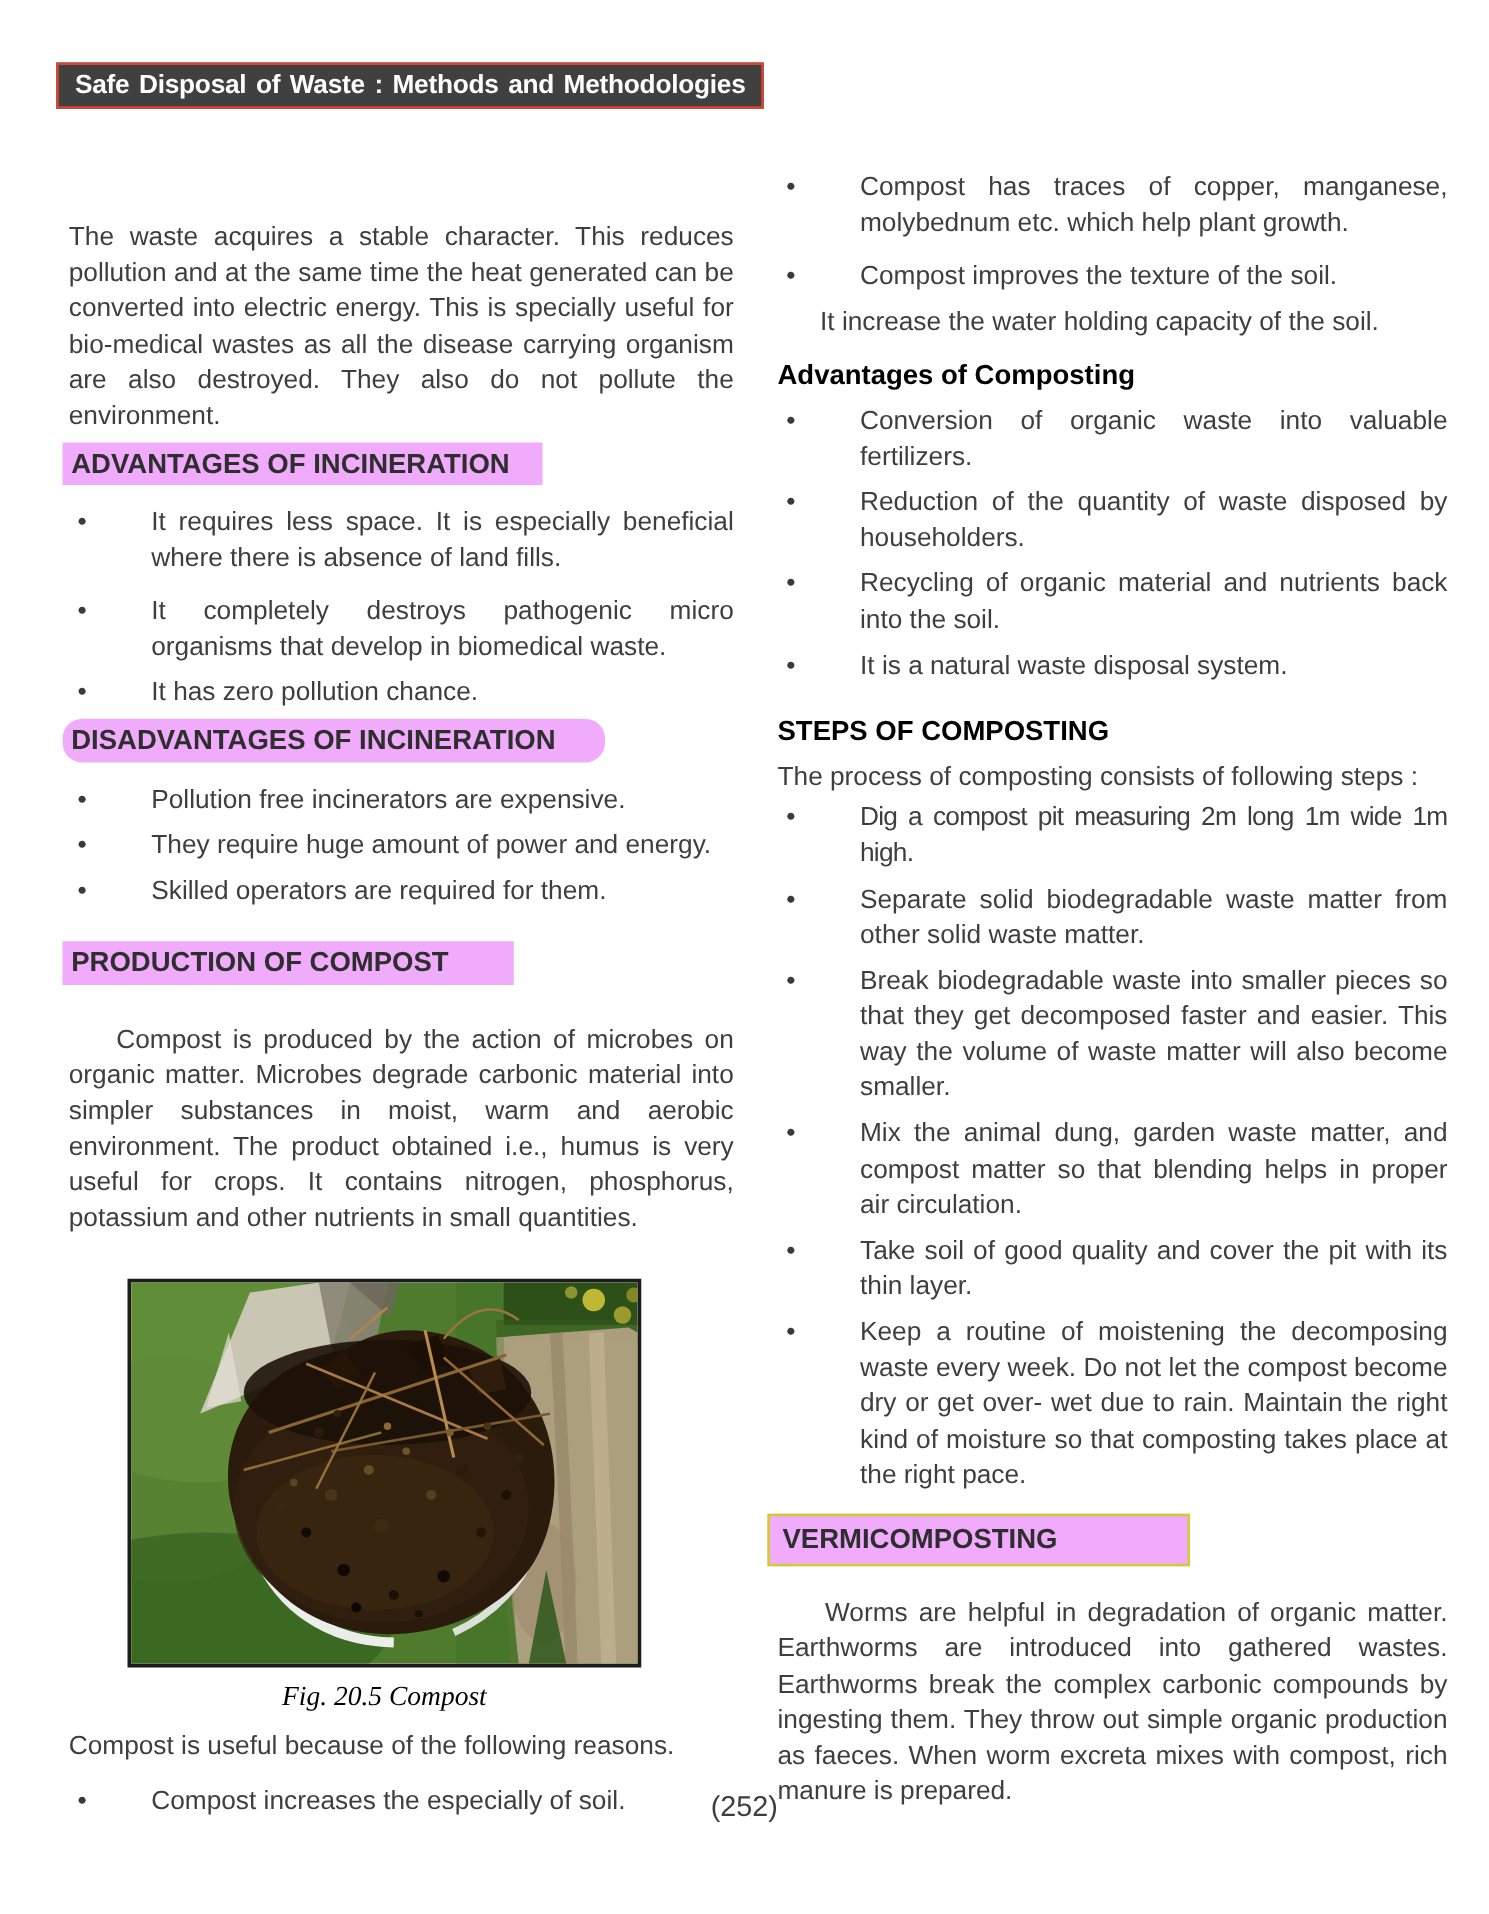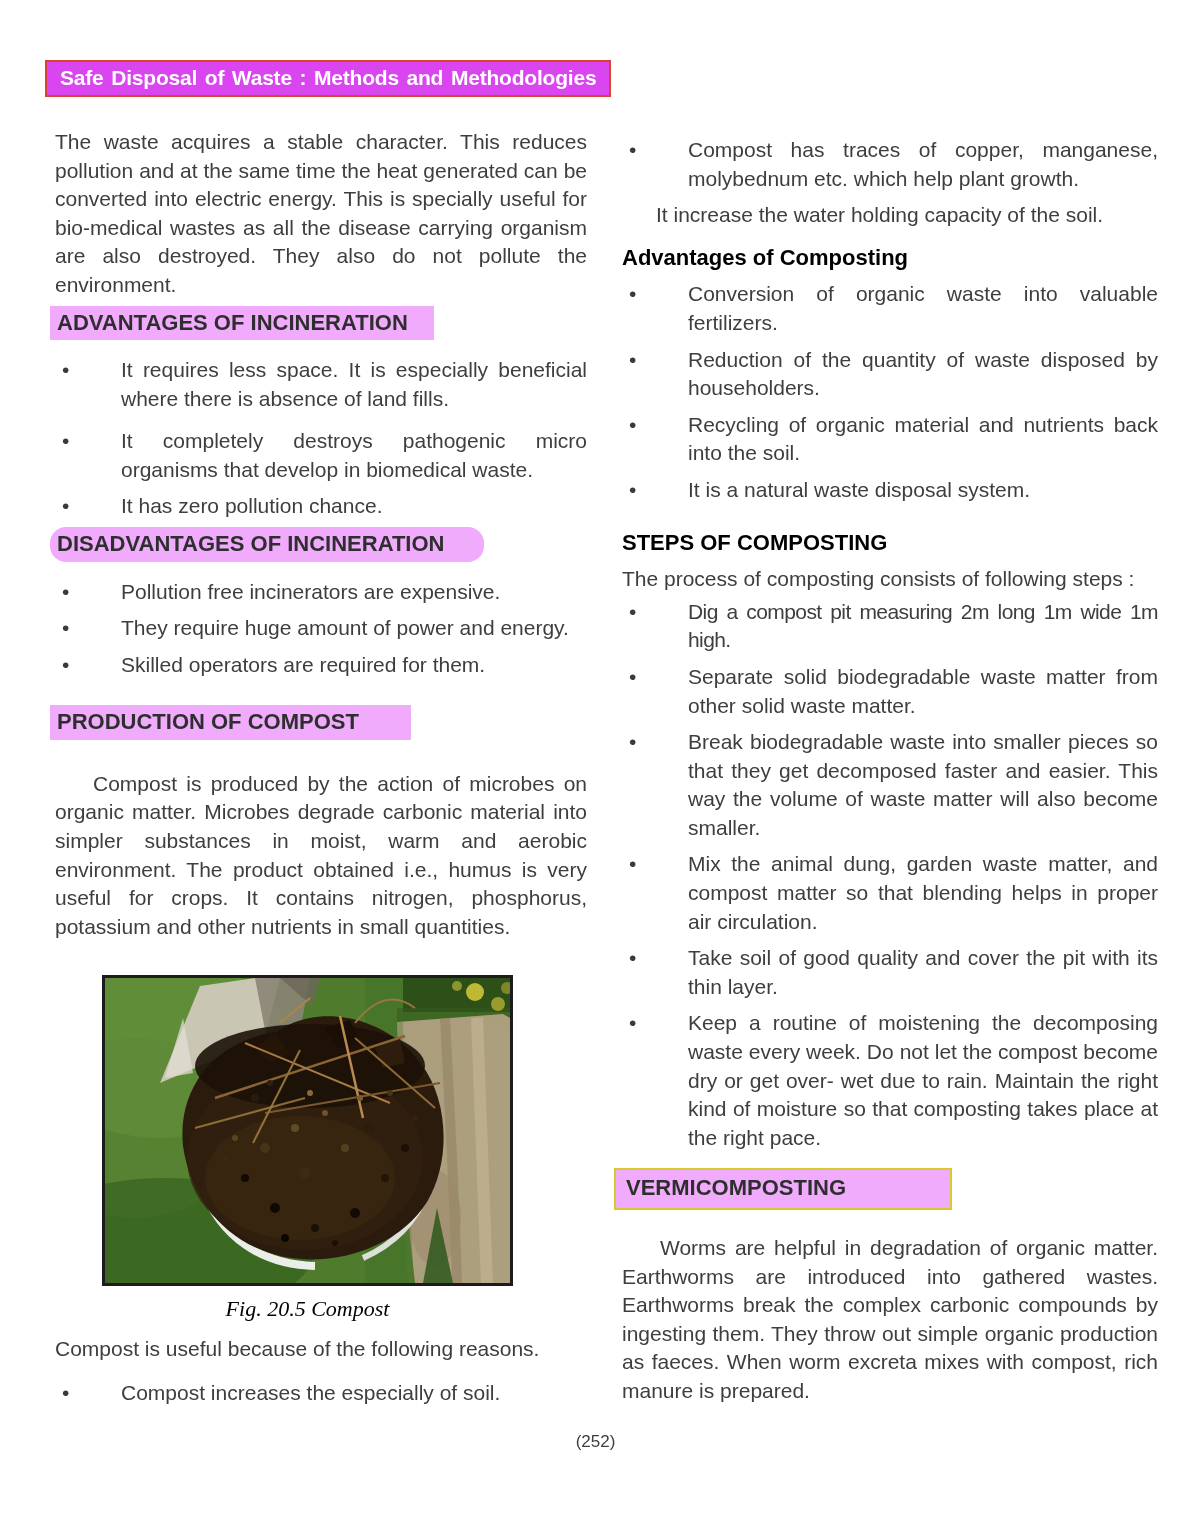--- a/index.html
+++ b/index.html
@@ -1,22 +1,22 @@
 <!DOCTYPE html>
 <html><head>
 <meta charset="utf-8">
 <style>
   html,body{margin:0;padding:0;background:#ffffff;}
   .page{position:relative;width:1191px;height:1531px;background:#ffffff;overflow:hidden;
         font-family:"Liberation Sans","DejaVu Sans",sans-serif;color:#3e3e3e;}
-  .header-bar{position:absolute;left:45px;top:60px;background:#d946ef;border:2px solid #d94431;
+  .header-bar{position:absolute;left:45px;top:50px;background:#404040;border:2px solid #d94431;
         color:#ffffff;font-weight:bold;font-size:21px;letter-spacing:-0.2px;padding:4px 13px 5px 13px;
         word-spacing:2px;}
   .col{position:absolute;top:128px;font-size:21px;line-height:28.6px;}
-  .col-left{left:55px;width:532px;}
+  .col-left{left:55px;width:532px;margin-top:48px;}
   .col-right{left:622px;width:536px;}
   p{margin:0;text-align:justify;}
   .hl{display:inline-block;background:#f0abfc;font-weight:bold;color:#2e2e2e;font-size:22px;
       line-height:1.25;padding:3px 10px 4px 7px;}
   .hl-adv{margin:6px 0 8px -5px;padding-right:26px;}
   .hl-disadv{margin:6px 0 8px -5px;padding-right:40px;border-radius:16px;}
   .hl-prod{margin:26px 0 30px -5px;padding-right:52px;}
   .hl-vermi{margin:16px 0 24px -8px;padding:4px 104px 6px 10px;border:2px solid #d6ca2e;}
   .li{display:flex;margin-top:8px;gap:32px;}
   .li .dot{flex:0 0 34px;padding-left:7px;box-sizing:border-box;color:#3a3a3a;}
@@ -28,21 +28,21 @@
   .bold-h{font-weight:bold;color:#000000;font-size:22px;margin-top:14px;}
   .steps-h{margin-top:24px;}
   .steps-intro{margin-top:8px;}
   .condense{letter-spacing:-0.6px;}
   .indent38{text-indent:38px;}
   .photo-frame{width:405px;height:305px;margin:34px 0 0 47px;border:3px solid #1c1c1c;line-height:0;}
   .caption{width:411px;margin:10px 0 0 47px;text-align:center;
       font-family:"Liberation Serif","DejaVu Serif",serif;font-style:italic;color:#000000;font-size:22px;
       line-height:1.2;}
   .reasons-intro{margin-top:12px;}
-  .page-num{position:absolute;left:0;top:1432px;width:100%;text-align:center;font-size:17px;color:#3e3e3e;}
+  .page-num{position:absolute;left:0;top:1432px;width:100%;text-align:center;font-size:23px;color:#3e3e3e;}
 </style>
 </head>
 <body>
 
 <div class="page">
 
   <div class="header-bar">Safe Disposal of Waste : Methods and Methodologies</div>
 
   <div class="col col-left">
     <p>The waste acquires a stable character. This reduces pollution and at the same time the heat generated can be converted into electric energy. This is specially useful for bio-medical wastes as all the disease carrying organism are also destroyed. They also do not pollute the environment.</p>
@@ -156,20 +156,24 @@
       <span class="dot"></span>
       <span class="t">Compost increases the especially of soil.</span>
     </div>
   </div>
 
   <div class="col col-right">
     <div class="li">
       <span class="dot"></span>
       <span class="t">Compost has traces of copper, manganese, molybednum etc. which help plant growth.</span>
     </div>
+    <div class="li mt14">
+      <span class="dot"></span>
+      <span class="t">Compost improves the texture of the soil.</span>
+    </div>
     <p class="note">It increase the water holding capacity of the soil.</p>
 
     <div class="bold-h">Advantages of Composting</div>
 
     <div class="li">
       <span class="dot"></span>
       <span class="t">Conversion of organic waste into valuable fertilizers.</span>
     </div>
     <div class="li">
       <span class="dot"></span>

